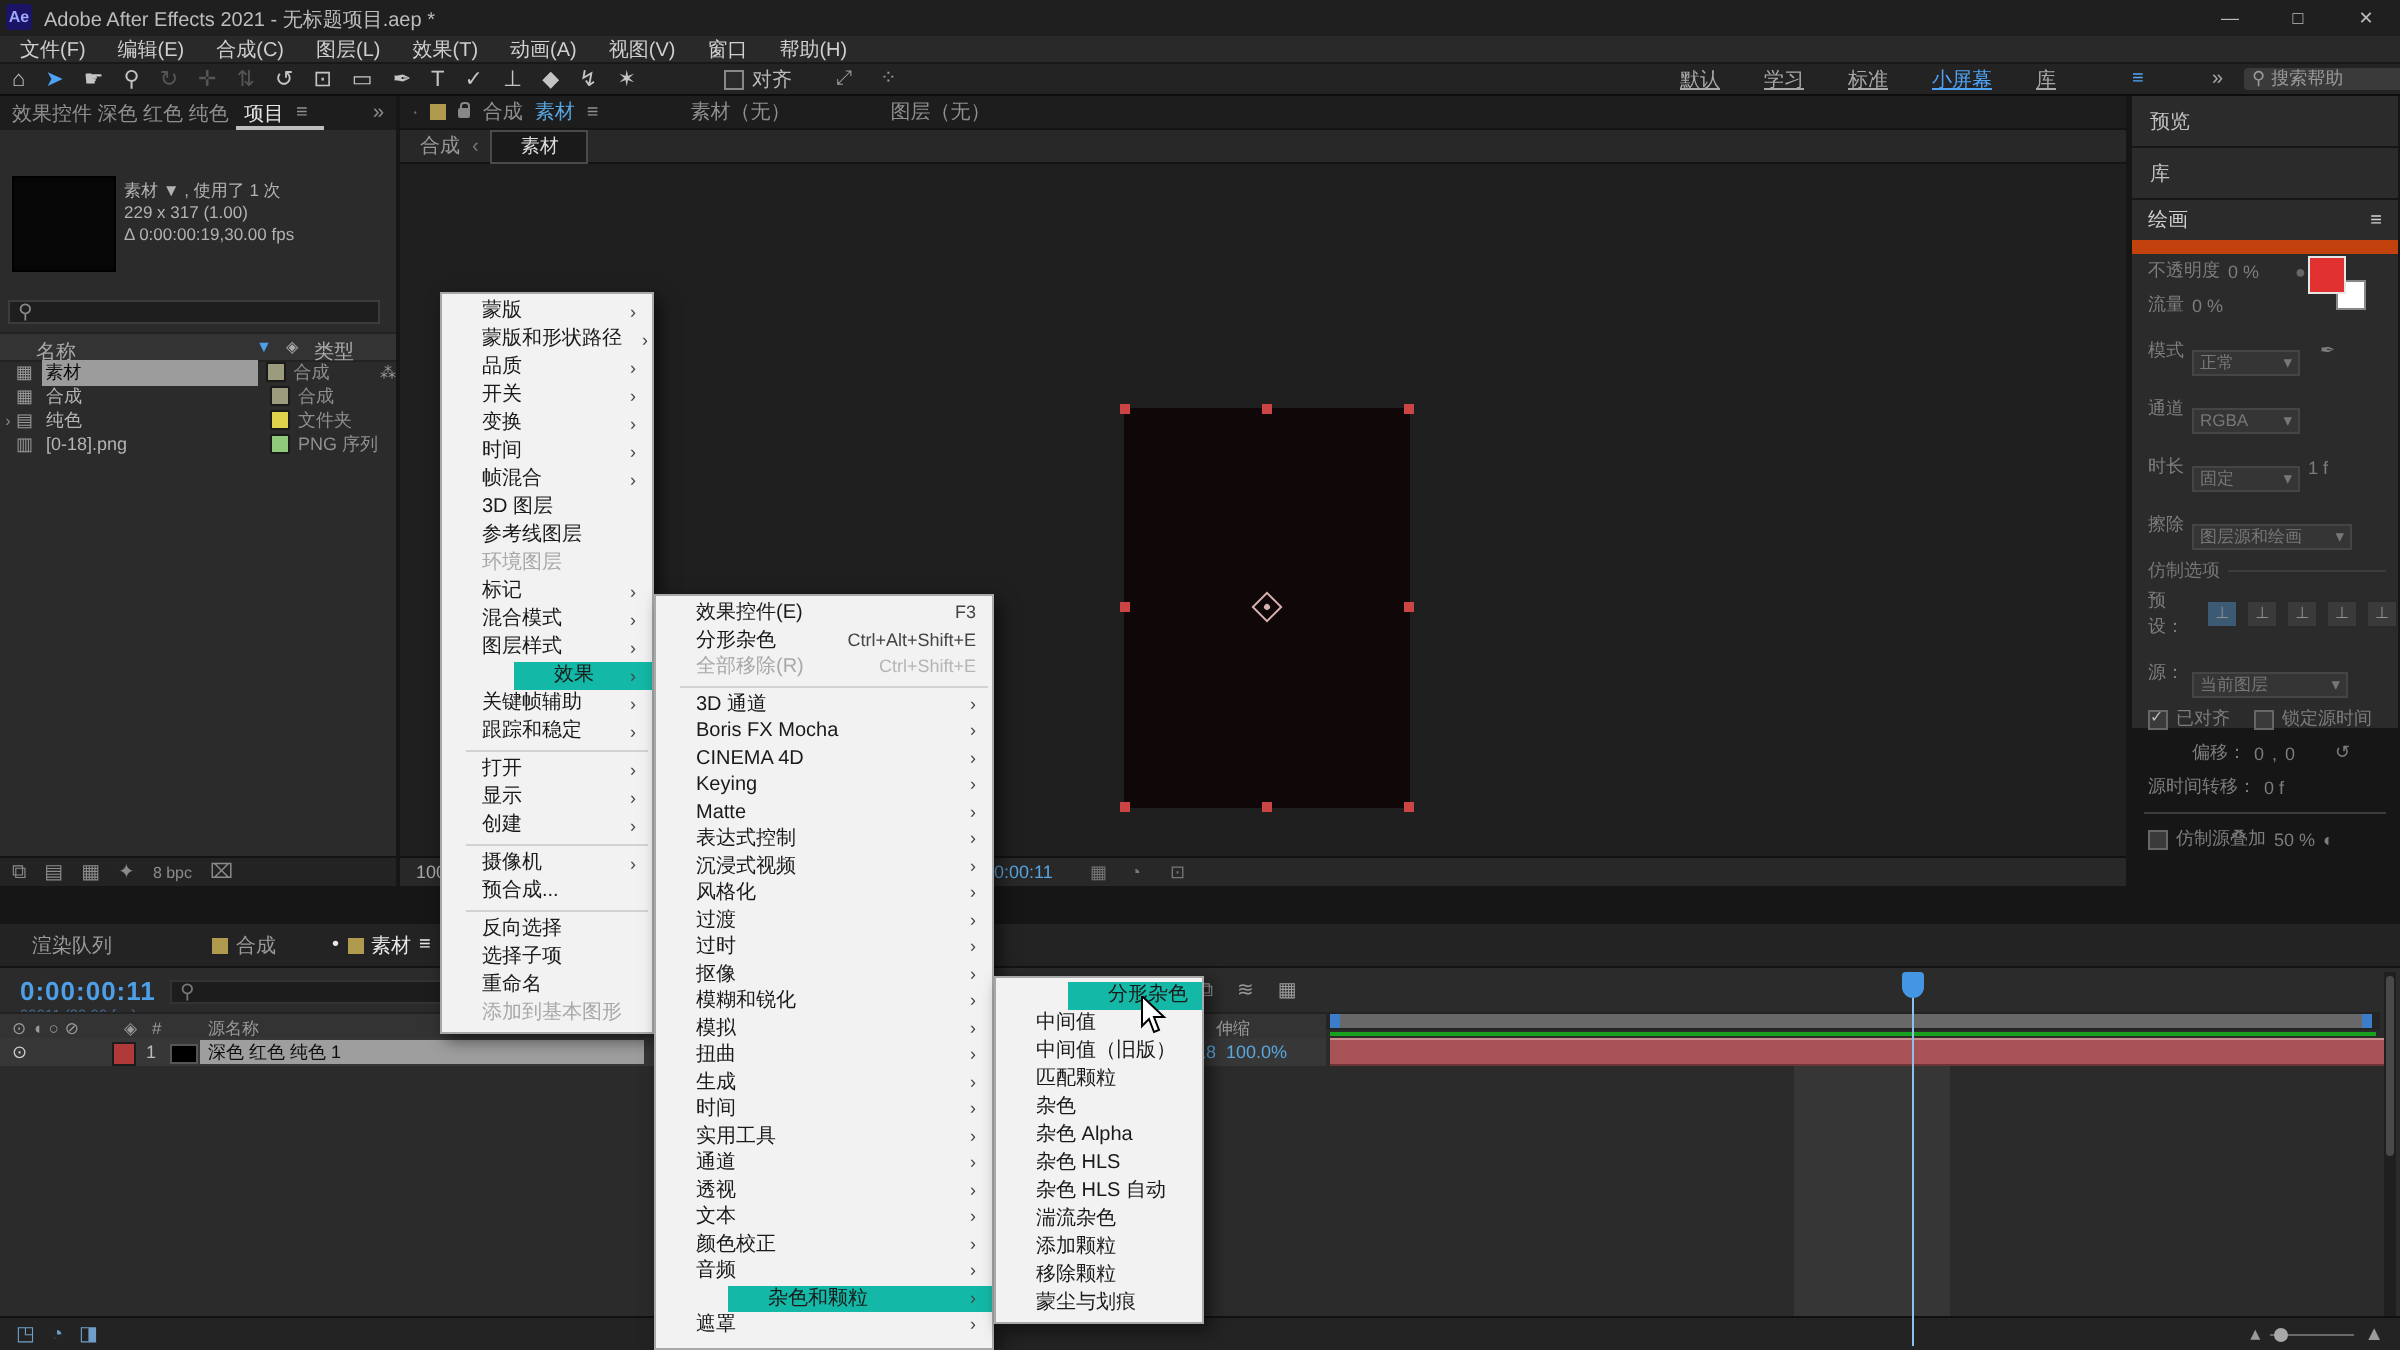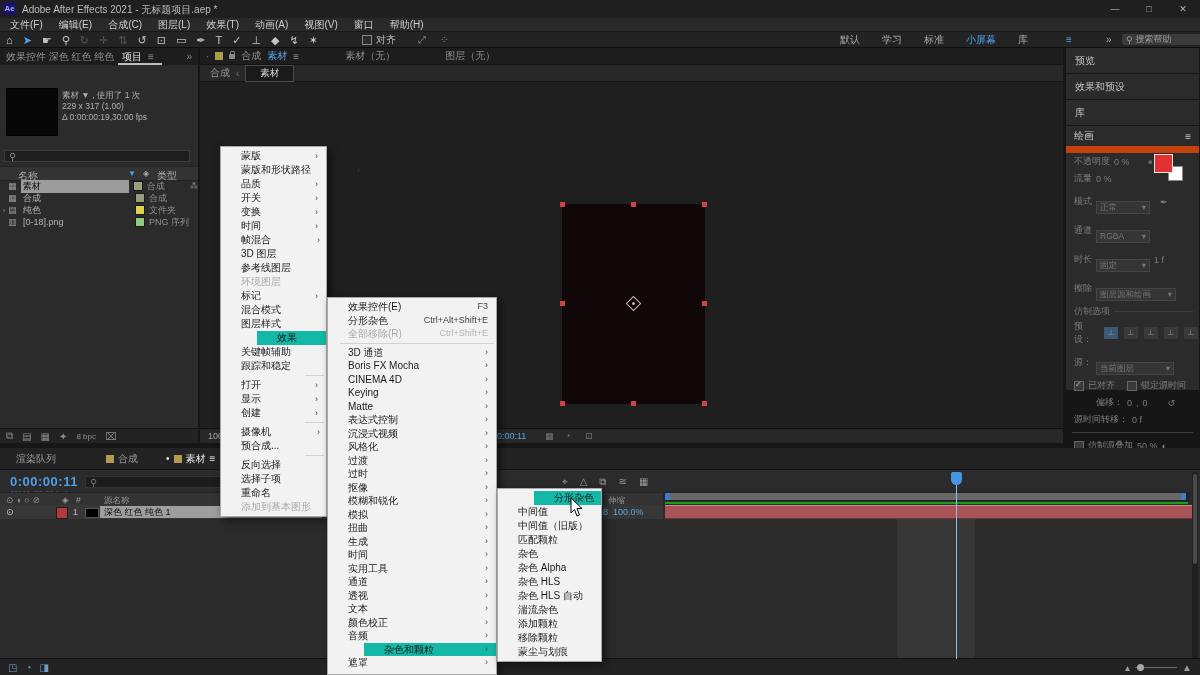--- a/index.html
+++ b/index.html
@@ -21,21 +21,21 @@
   .toolbar{left:0;top:32px;width:1200px;height:16px;background:#232323;border-bottom:1px solid #0d0d0d;
            display:flex;align-items:center;padding-left:6px;box-sizing:border-box;}
   .tools{display:flex;align-items:center;gap:10px;}
   .tool{color:#c4c4c4;font-size:11px;line-height:14px;}
   .tool.active{color:#4fa3f5;}
   .tool.dis{color:#555;}
   .snap{display:flex;align-items:center;gap:4px;margin-left:44px;color:#bbb;}
   .cb{width:8px;height:8px;border:1px solid #888;background:#2a2a2a;display:inline-block;}
   .tb-extra{display:flex;gap:14px;margin-left:22px;color:#9a9a9a;font-size:10px;}
   .workspaces{position:absolute;left:840px;top:0;height:16px;display:flex;align-items:center;gap:22px;}
-  .ws{color:#a8a8a8;font-size:10px;}
+  .ws{color:#a8a8a8;font-size:10px;text-decoration:underline;}
   .ws.active{color:#4fa3f5;}
   .searchbox{position:absolute;left:1122px;top:2px;width:72px;height:11px;background:#3a3a3a;border-radius:2px;
              display:flex;align-items:center;padding:0 4px;gap:3px;color:#9a9a9a;font-size:9px;}
   
   .phead{background:#1d1d1d;height:17px;display:flex;align-items:center;gap:6px;padding-left:6px;box-sizing:border-box;}
   .ptab{color:#8f8f8f;font-size:10px;white-space:nowrap;}
   .ptab.on{color:#e6e6e6;}
   
   .lpanel{left:0;top:48px;width:198px;height:395px;background:#2b2b2b;}
   .lp-underline{position:absolute;left:118px;top:15px;width:44px;height:2px;background:#bdbdbd;}
@@ -84,21 +84,21 @@
   .fg-swatch{position:absolute;right:26px;top:28px;width:17px;height:17px;background:#e23131;border:1px solid #e6e6e6;z-index:2;}
   .bg-swatch{position:absolute;right:16px;top:40px;width:13px;height:13px;background:#fff;border:1px solid #888;z-index:1;}
   .sect{color:#757575;display:flex;align-items:center;gap:4px;padding-left:8px;margin-top:2px;font-size:9px;}
   .sect::after{content:"";flex:1;height:1px;background:#3c3c3c;margin-right:6px;}
   .stamp{width:15px;height:12px;background:#3a3a3a;border:1px solid #2a2a2a;color:#909090;font-size:8px;
          text-align:center;line-height:12px;}
   .stamp.on{background:#3d5a75;}
   .cb2{width:8px;height:8px;border:1px solid #666;background:#3a3a3a;display:inline-block;position:relative;}
   .cb2.chk::after{content:"✓";position:absolute;left:0;top:-2px;font-size:8px;color:#bbb;}
   
-  .timeline{left:0;top:448px;width:1200px;height:212px;background:#2b2b2b;}
+  .timeline{left:0;top:462px;width:1200px;height:212px;background:#2b2b2b;}
   .ttabs{height:22px;background:#232323;display:flex;align-items:center;gap:8px;padding-left:16px;
          box-sizing:border-box;border-bottom:1px solid #141414;}
   .ttab{color:#9a9a9a;font-size:10px;display:flex;align-items:center;gap:4px;}
   .ttab.on{color:#e8e8e8;}
   .compicon{width:8px;height:8px;background:#b09a4e;display:inline-block;}
   .bigtc{left:10px;top:26px;color:#4d9fe8;font-size:13px;font-weight:bold;letter-spacing:.5px;}
   .fpstext{left:10px;top:41px;color:#46688c;font-size:7.5px;}
   .tsearch{left:85px;top:28px;width:238px;height:12px;background:#1c1c1c;border:1px solid #333;
            display:flex;align-items:center;padding-left:4px;box-sizing:border-box;color:#777;}
   .tcolhead{left:0;top:44px;width:663px;height:13px;background:#333;border-top:1px solid #222;
@@ -135,21 +135,21 @@
         color:#1a1a1a;font-size:10px;padding:2px 0;box-sizing:border-box;}
   .mi{display:flex;align-items:center;padding:0 8px 0 20px;}
   .mi .lab{flex:1;white-space:nowrap;}
   .mi .rt{color:#444;font-size:9px;margin-left:10px;white-space:nowrap;}
   .mi.hl{background:#14b8a6;margin-left:36px;}
   .mi.dis{color:#a8a8a8;}
   .mi.dis .rt{color:#b5b5b5;}
   .mi.sep{height:5px !important;padding:0 2px;align-items:center;}
   .mi.sep::after{content:"";width:100%;height:1px;background:#d2d2d2;}
   .menu-layer{position:absolute;left:220px;top:146px;width:107px;}
-  .menu-layer .mi{height:14px;line-height:14px;gap:36px;}
+  .menu-layer .mi{height:14px;line-height:14px;}
   .menu-eff{position:absolute;left:327px;top:297px;width:170px;height:378px;overflow:hidden;}
   .menu-eff .mi{height:13.5px;line-height:13.5px;}
   .menu-noise{position:absolute;left:497px;top:488px;width:105px;}
   .menu-noise .mi{height:14px;line-height:14px;}
   
   .cursor{position:absolute;left:570px;top:498px;z-index:60;}
   .lock-ic{width:6px;height:5px;background:#888;border-radius:1px;position:relative;display:inline-block;}
   .lock-ic::before{content:"";position:absolute;top:-3px;left:1px;width:3px;height:3px;
                    border:1px solid #888;border-bottom:none;border-radius:2px 2px 0 0;}
 </style>
@@ -336,23 +336,20 @@
     </div>
   </div>
 
   <div class="abs rpanel">
     <div>
 
         <div class="rtab">
           <span>预览</span>
         </div>
         <div class="rtab">
-          <span>效果和预设</span>
-        </div>
-        <div class="rtab">
           <span>库</span>
         </div>
       </div>
     <div class="paint">
       <div class="paint-head">
         <span>绘画</span>
         <span>≡</span>
       </div>
       <div class="fg-swatch"></div>
       <div class="bg-swatch"></div>

